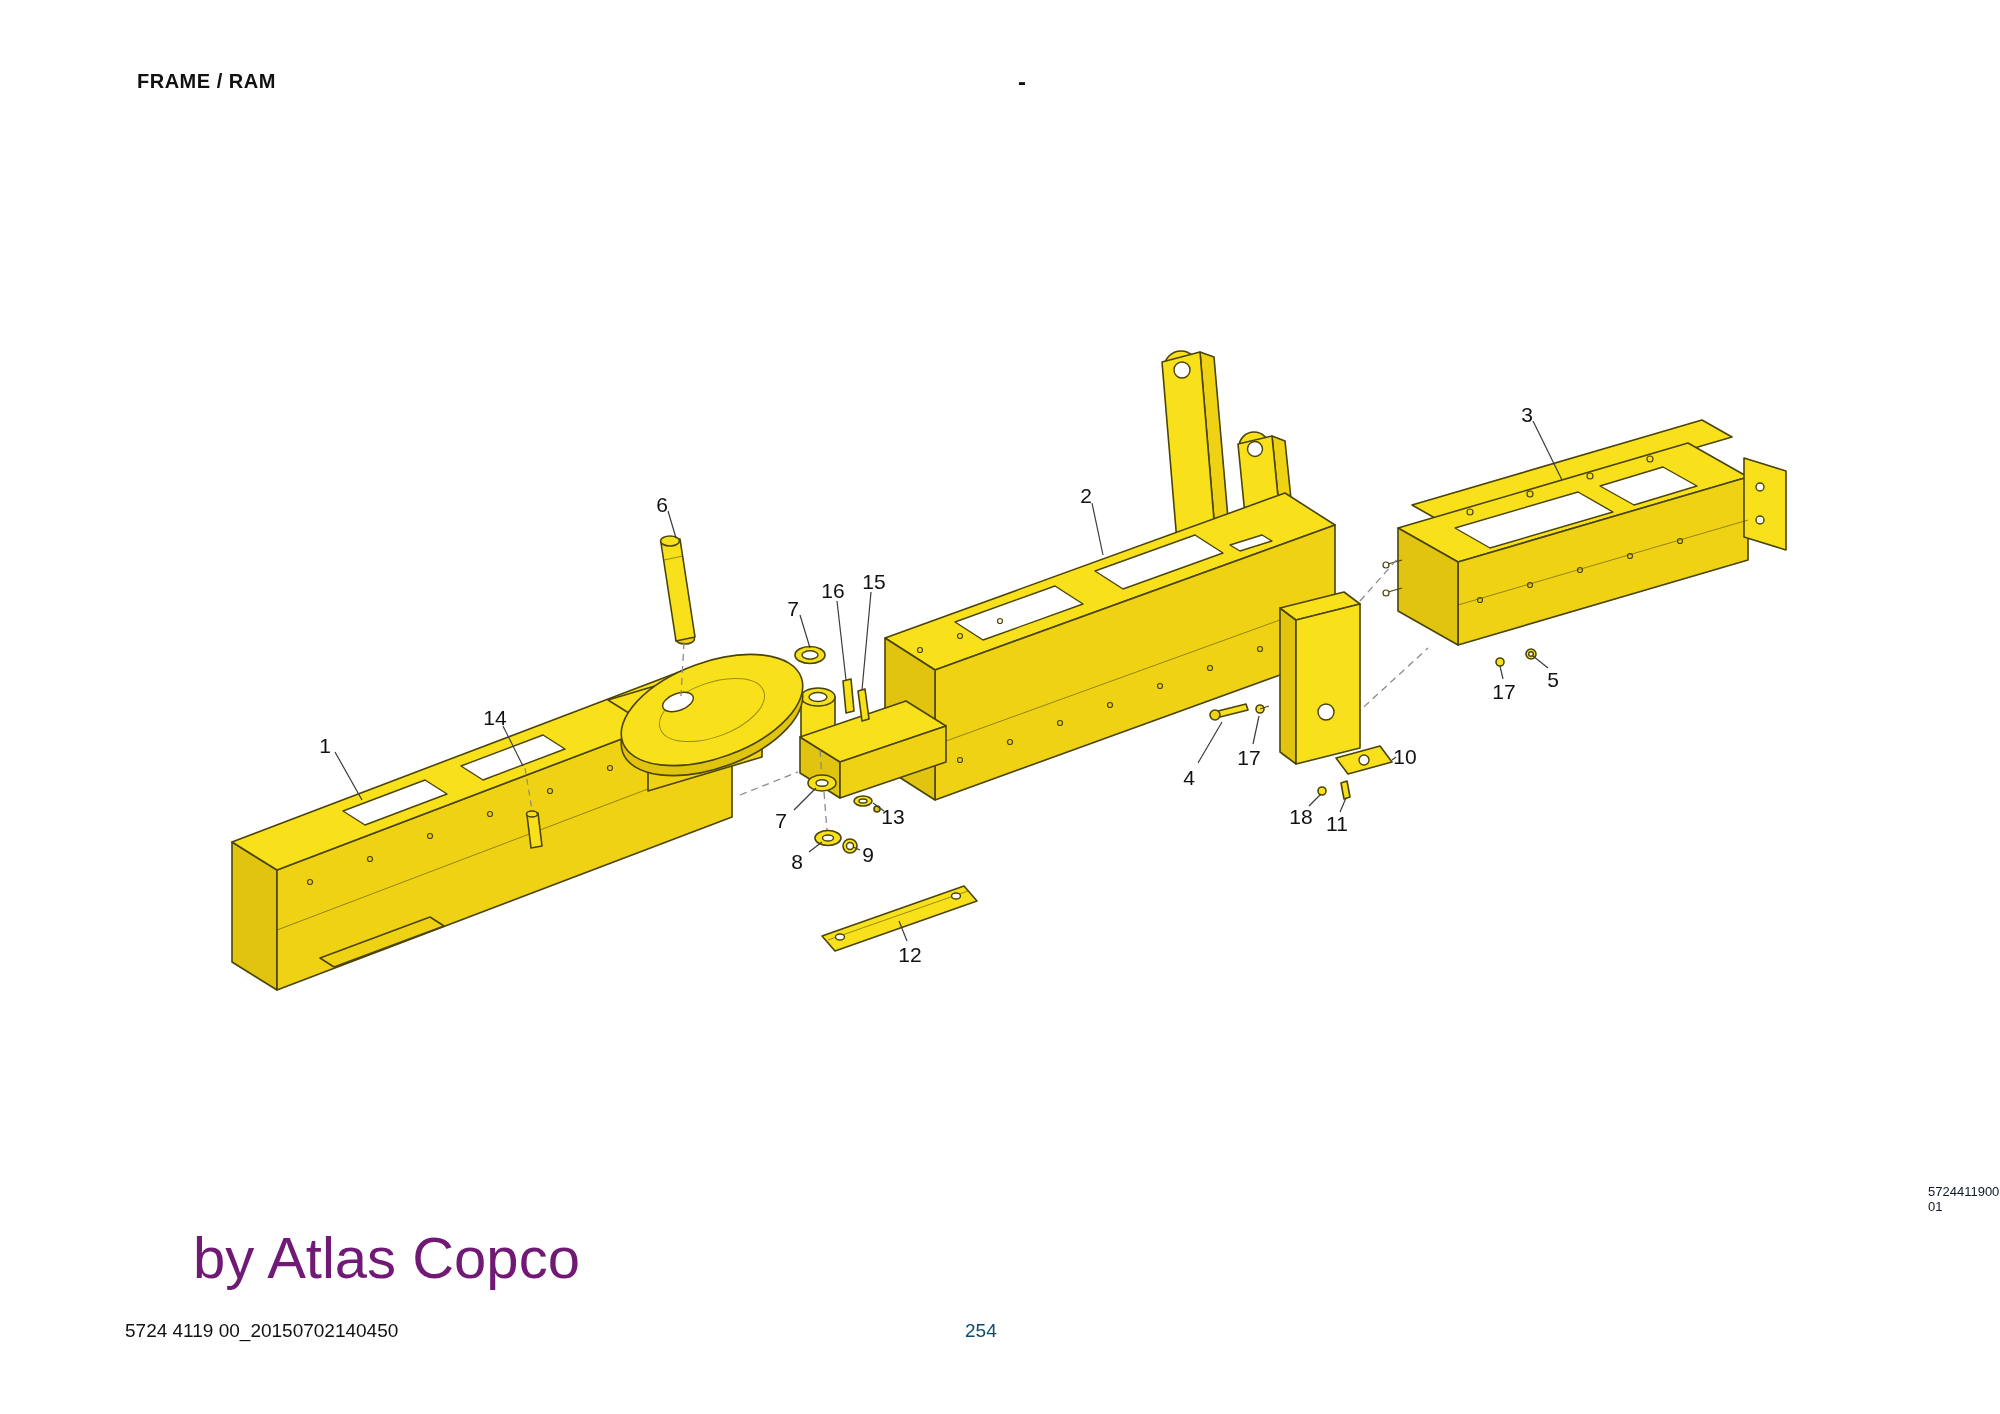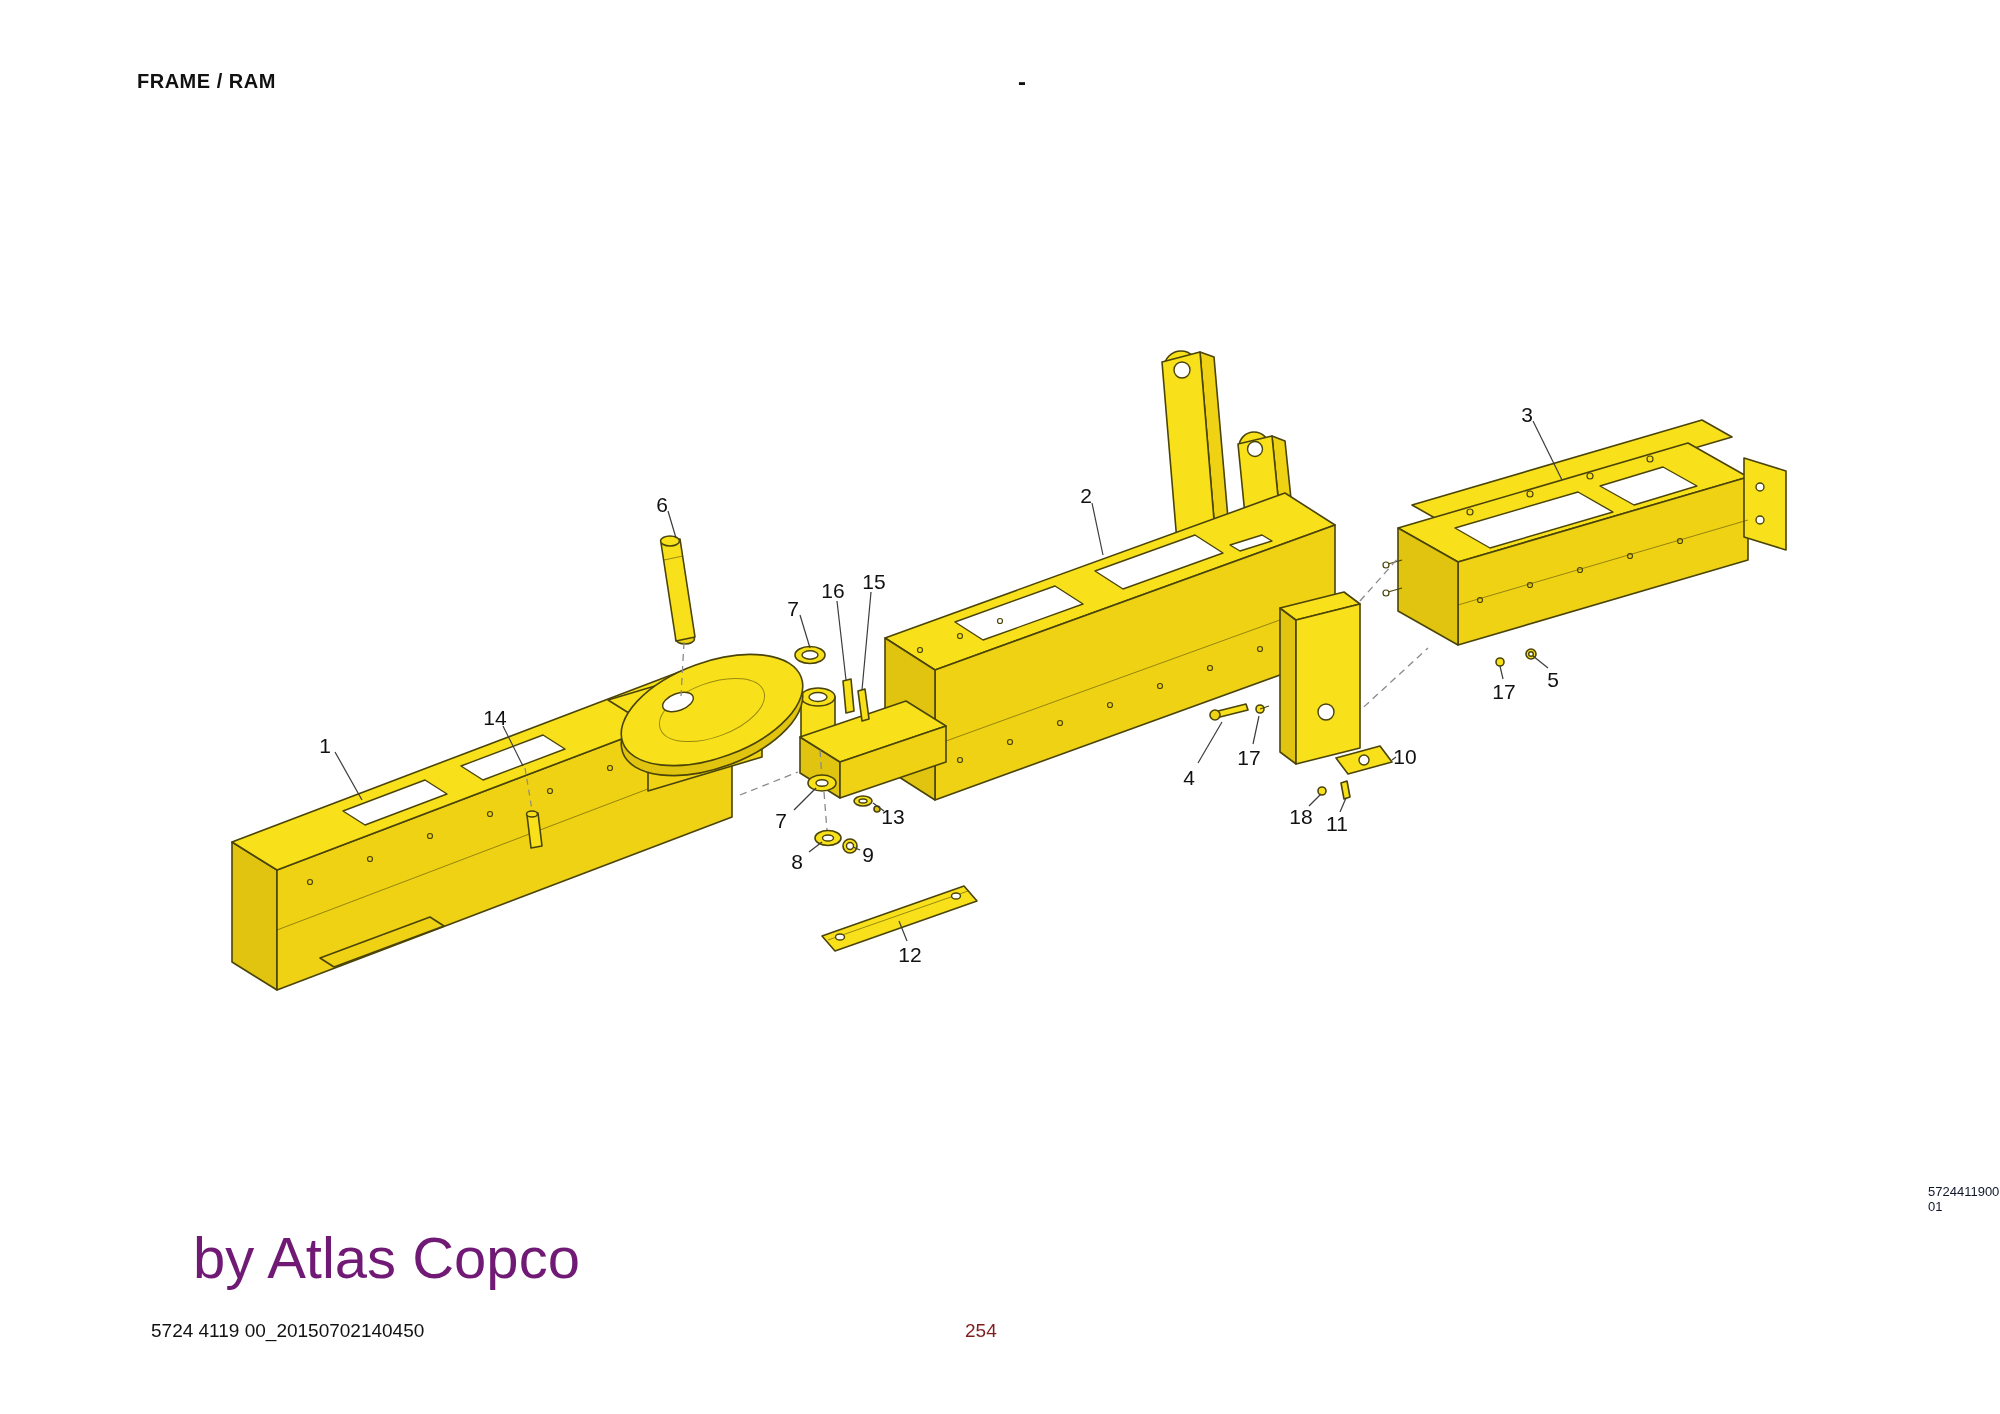--- a/index.html
+++ b/index.html
@@ -28,26 +28,26 @@
   }
   .drawing-code{
     position:absolute;left:1928px;top:1184px;
     font-size:13px;color:#0f172a;
   }
   .brand-text{
     position:absolute;left:193px;top:1224px;
     font-size:58px;font-weight:400;color:#701a75;
   }
   .footer-doc{
-    position:absolute;left:151px;top:1320px;
+    position:absolute;left:125px;top:1320px;
     font-size:19px;color:#111;
   }
   .footer-page{
     position:absolute;left:965px;top:1320px;
-    font-size:19px;color:#7f1d1d;
+    font-size:19px;color:#0c4a6e;
   }
   svg.diagram{position:absolute;left:0;top:0;}
   .part{fill:var(--part-fill);stroke:var(--outline);stroke-width:1.6;stroke-linejoin:round;}
   .part-side{fill:var(--part-side);stroke:var(--outline);stroke-width:1.6;stroke-linejoin:round;}
   .part-dark{fill:var(--part-dark);stroke:var(--outline);stroke-width:1.6;stroke-linejoin:round;}
   .hole{fill:#ffffff;stroke:var(--outline);stroke-width:1.4;stroke-linejoin:round;}
   .bolt{fill:none;stroke:var(--outline);stroke-width:1.2;}
   .edge{stroke:var(--outline);stroke-width:1;opacity:.55;fill:none;}
   .dash{stroke:#8a8a8a;stroke-width:1.3;stroke-dasharray:7 5;fill:none;}
   .leader{stroke:#3c3c3c;stroke-width:1.2;}

